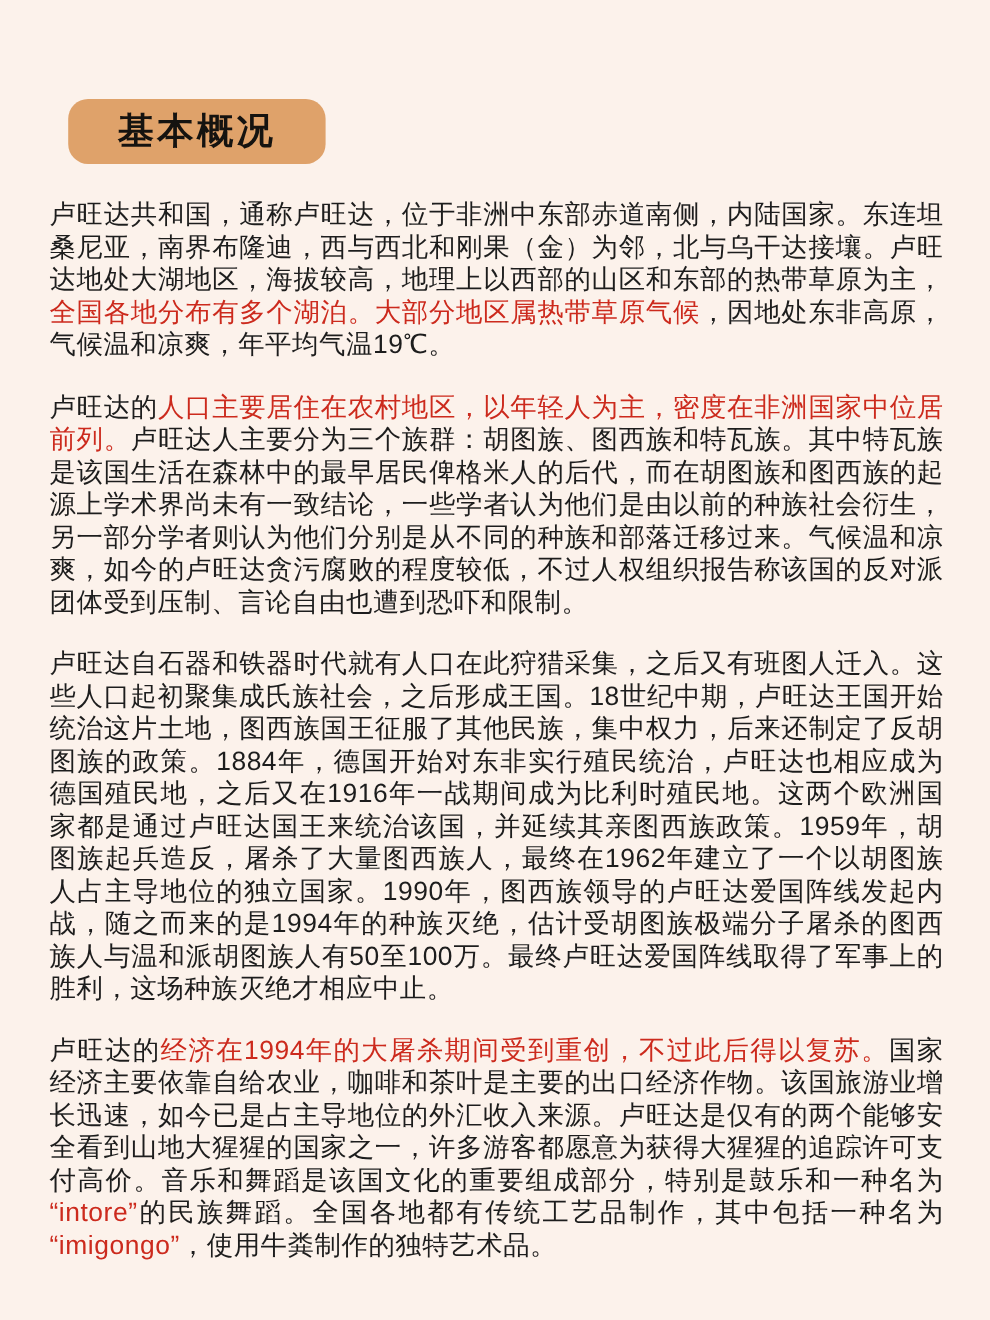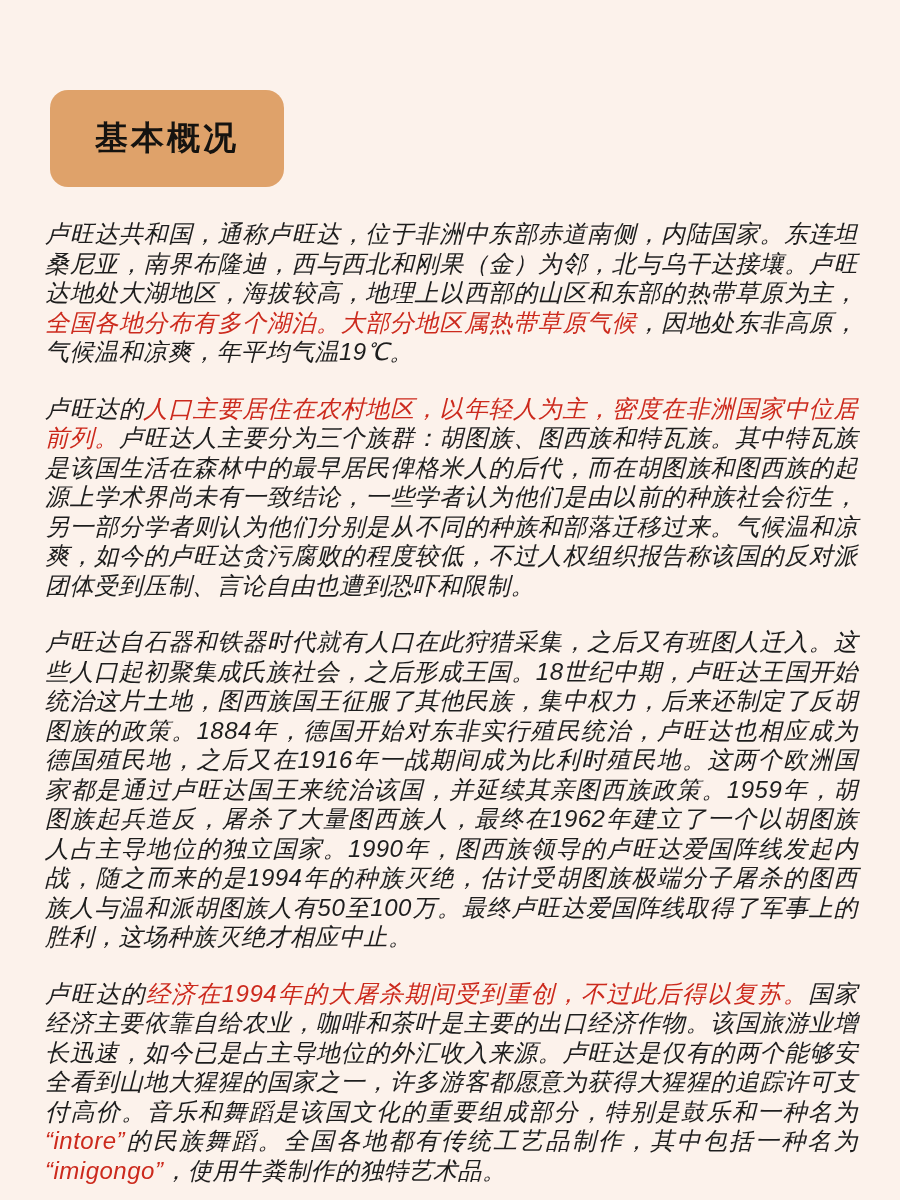--- a/index.html
+++ b/index.html
@@ -15,40 +15,39 @@
     height: 1200px;
     margin: 0 auto;
     background: #FCF2EB;
     padding: 90px 42px 0 45px;
     overflow: hidden;
   }
   .badge {
     display: inline-block;
     background: #DFA26A;
     border-radius: 18px;
-    padding: 26px 45px;
-    margin-left: 5px;
+    padding: 7px 45px;
+    margin-left: 17px;
   }
   .badge-text {
     font-size: 33px;
     font-weight: bold;
     color: #151310;
     letter-spacing: 3px;
   }
   .article {
     margin-top: 32px;
   }
   p.para {
     margin: 0 0 27px 0;
     font-size: 24px;
     line-height: 29.5px;
     color: #1D1D1D;
     text-align: justify;
     letter-spacing: 0.5px;
-    font-style: italic;
   }
   p.para span.seg { color: #1D1D1D; }
   p.para span.hl  { color: #CC2A1D; }
 </style>
 </head>
 <body>
 
 <div class="page">
 
   <div class="badge">

